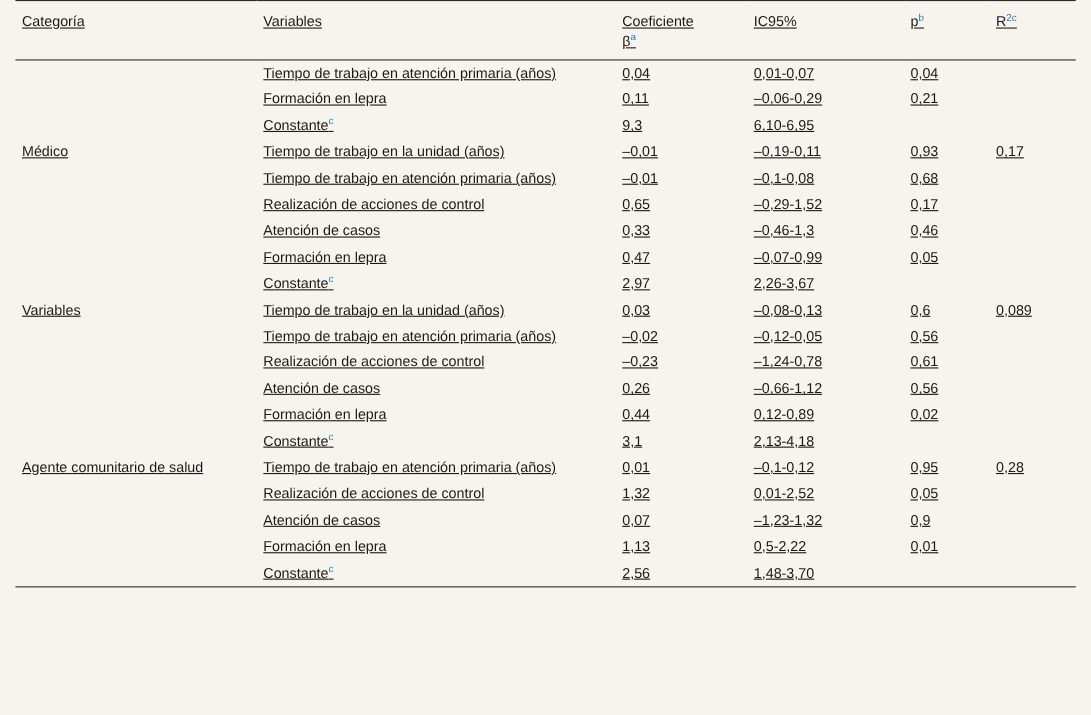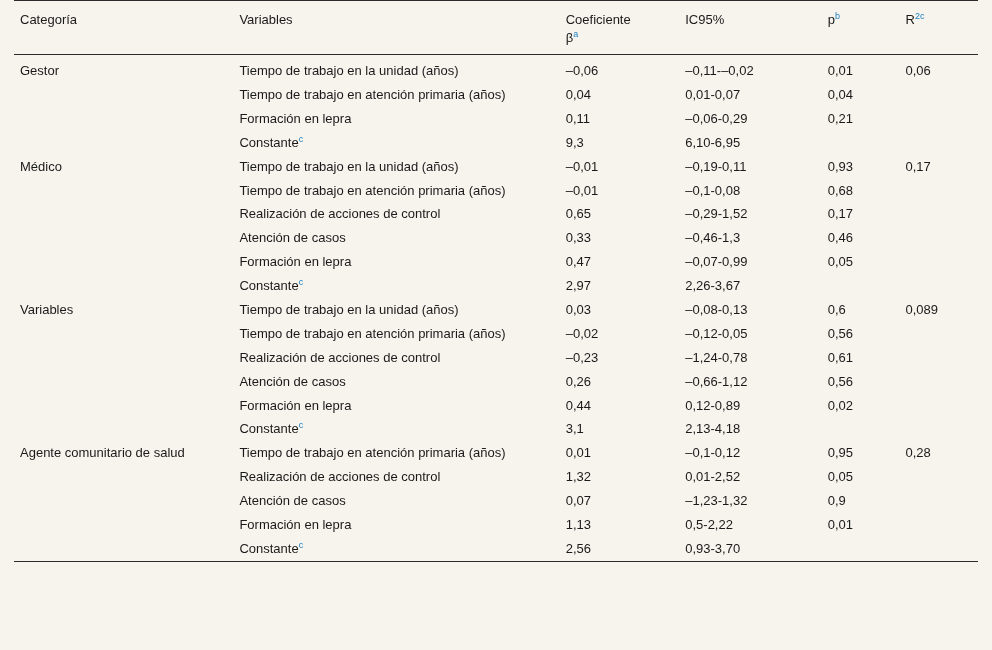--- a/index.html
+++ b/index.html
@@ -11,20 +11,21 @@
     height: 650px;
     background: #f7f4ee;
     font-family: "Liberation Sans", sans-serif;
     color: #1a1a1a;
     overflow: hidden;
   }
   .table-wrap {
     padding: 0 14px;
     box-sizing: border-box;
     width: 872px;
+    text-decoration: underline;
   }
   table.stats {
     width: 964px;
     border-collapse: collapse;
     font-size: 13px;
   }
   table.stats thead th {
     text-align: left;
     font-weight: normal;
     vertical-align: top;
@@ -82,28 +83,20 @@
         <th class="col-coef">
           <span>Coeficiente</span>
           <span class="hdr-sub"><span>β</span><sup class="note">a</sup></span>
         </th>
         <th class="col-ic"><span>IC95%</span></th>
         <th class="col-p"><span>p</span><sup class="note">b</sup></th>
         <th class="col-r2"><span>R</span><sup class="note">2c</sup></th>
       </tr>
     </thead>
     <tbody id="tbody">
-        <tr class="group-first first-row-of-table">
-          <td class="col-cat cat-cell">Gestor</td>
-          <td class="col-var"><span>Tiempo de trabajo en la unidad (años)</span></td>
-          <td class="col-coef">–0,06</td>
-          <td class="col-ic">–0,11-–0,02</td>
-          <td class="col-p">0,01</td>
-          <td class="col-r2">0,06</td>
-        </tr>
         <tr>
           <td class="col-cat cat-cell"></td>
           <td class="col-var"><span>Tiempo de trabajo en atención primaria (años)</span></td>
           <td class="col-coef">0,04</td>
           <td class="col-ic">0,01-0,07</td>
           <td class="col-p">0,04</td>
           <td class="col-r2"></td>
         </tr>
         <tr>
           <td class="col-cat cat-cell"></td>
@@ -246,21 +239,21 @@
           <td class="col-var"><span>Formación en lepra</span></td>
           <td class="col-coef">1,13</td>
           <td class="col-ic">0,5-2,22</td>
           <td class="col-p">0,01</td>
           <td class="col-r2"></td>
         </tr>
         <tr>
           <td class="col-cat cat-cell"></td>
           <td class="col-var"><span>Constante</span><sup class="note">c</sup></td>
           <td class="col-coef">2,56</td>
-          <td class="col-ic">0,93-3,70</td>
+          <td class="col-ic">1,48-3,70</td>
           <td class="col-p"></td>
           <td class="col-r2"></td>
         </tr>
       </tbody>
     <tfoot>
       <tr>
           <td colspan="6"></td>
         </tr>
     </tfoot>
   </table>

